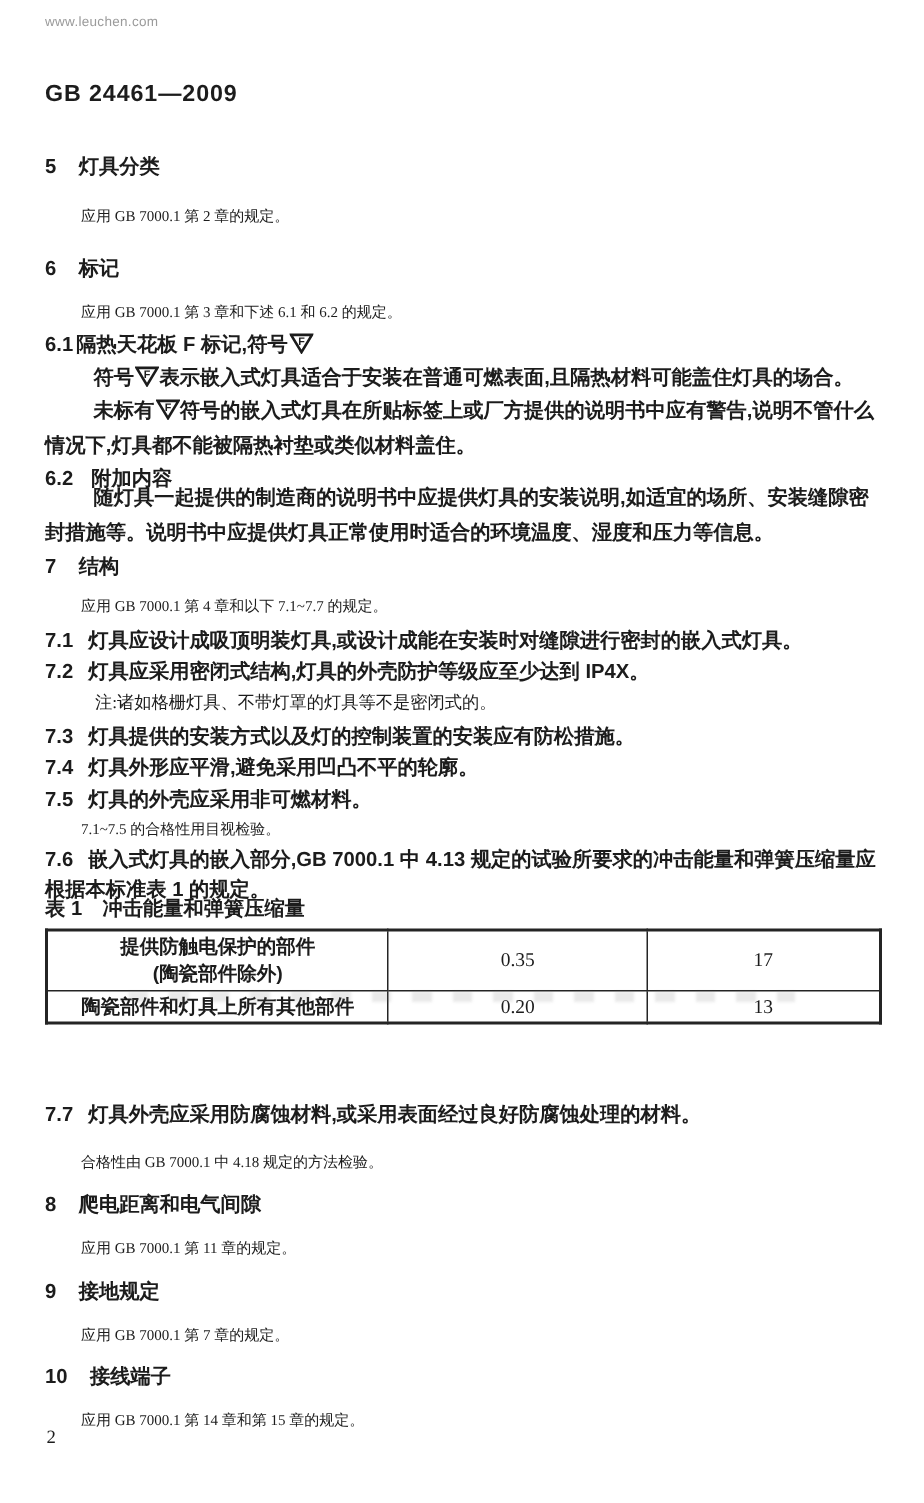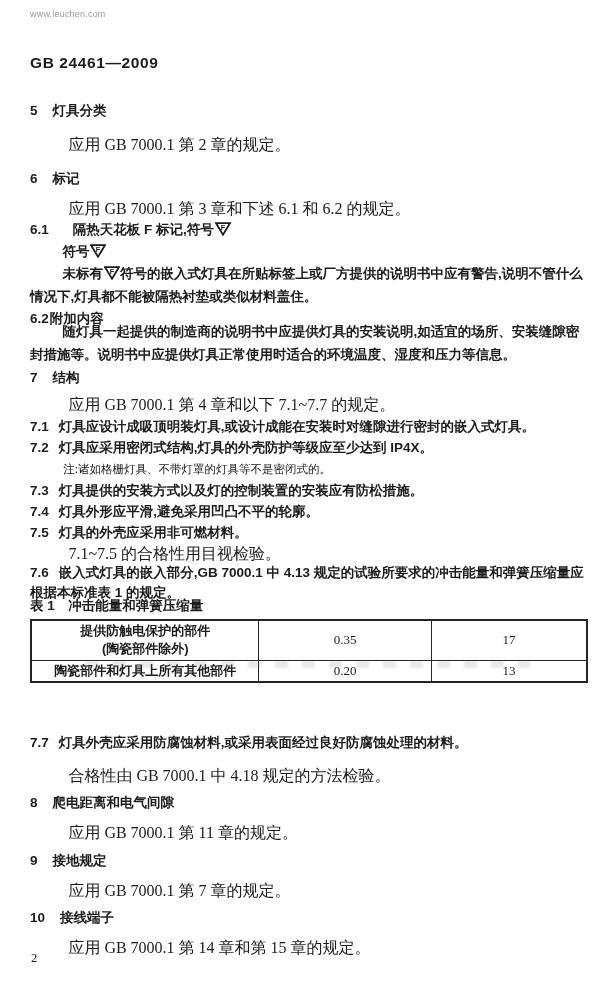--- a/index.html
+++ b/index.html
@@ -2,21 +2,21 @@
 <html><head>
 <meta charset="utf-8">
 <style>
   html,body{margin:0;padding:0;}
   body{
     width:616px;height:1002px;background:#ffffff;position:relative;
     font-family:"Liberation Serif","DejaVu Serif",serif;color:#1c1c1c;
     overflow:hidden;
   }
   .abs{position:absolute;left:30px;right:28px;}
-  .serif{font-size:16px;line-height:22px;font-family:"Liberation Serif","DejaVu Serif",serif;}
+  .serif{font-size:10px;line-height:22px;font-family:"Liberation Serif","DejaVu Serif",serif;}
   .hei{font-size:13.5px;line-height:22px;font-family:"Liberation Sans","DejaVu Sans",sans-serif;font-weight:bold;}
   .indent{text-indent:2.4em;}
   .h-num{display:inline-block;margin-right:15px;}
   .c-num{margin-right:10px;}
   .watermark{
     position:absolute;left:30px;top:9px;font-size:9px;line-height:11px;
     color:#9b9b9b;font-family:"Liberation Sans","DejaVu Sans",sans-serif;letter-spacing:.2px;
   }
   .docnum{
     position:absolute;left:30px;top:54px;
@@ -54,36 +54,36 @@
 <div class="watermark">www.leuchen.com</div>
 
 <div class="docnum">GB 24461—2009</div>
 
 <div class="abs hei" style="top:100px"><span class="h-num">5</span><span>灯具分类</span></div>
 <div class="abs serif indent" style="top:134px">应用 GB 7000.1 第 2 章的规定。</div>
 
 <div class="abs hei" style="top:168px"><span class="h-num">6</span><span>标记</span></div>
 <div class="abs serif indent" style="top:198px">应用 GB 7000.1 第 3 章和下述 6.1 和 6.2 的规定。</div>
 
-<div class="abs hei" style="top:219px"><span class="h-num" style="margin-right:24px">6.1</span><span>隔热天花板 F 标记,符号</span><svg class="fsym" width="16" height="14" viewBox="0 0 20 17">
+<div class="abs hei" style="top:219px"><span class="h-num" style="margin-right:2px">6.1</span><span>隔热天花板 F 标记,符号</span><svg class="fsym" width="16" height="14" viewBox="0 0 20 17">
       <path d="M1.3 1.3 H18.7 L10 15.7 Z" fill="none" stroke="#1c1c1c" stroke-width="2.2"></path>
       <text x="10" y="7.6" text-anchor="middle" dominant-baseline="middle" font-size="9" font-weight="bold" font-family="Liberation Sans, sans-serif" fill="#1c1c1c">F</text>
     </svg></div>
 
 <div class="abs hei" style="top:241px;text-indent:2.4em"><span>符号</span><svg class="fsym" width="16" height="14" viewBox="0 0 20 17">
       <path d="M1.3 1.3 H18.7 L10 15.7 Z" fill="none" stroke="#1c1c1c" stroke-width="2.2"></path>
       <text x="10" y="7.6" text-anchor="middle" dominant-baseline="middle" font-size="9" font-weight="bold" font-family="Liberation Sans, sans-serif" fill="#1c1c1c">F</text>
-    </svg></div>
+    </svg><span>表示嵌入式灯具适合于安装在普通可燃表面,且隔热材料可能盖住灯具的场合。</span></div>
 
 <div class="abs hei" style="top:263px;text-indent:2.4em;line-height:22.5px"><span>未标有</span><svg class="fsym" width="16" height="14" viewBox="0 0 20 17">
       <path d="M1.3 1.3 H18.7 L10 15.7 Z" fill="none" stroke="#1c1c1c" stroke-width="2.2"></path>
       <text x="10" y="7.6" text-anchor="middle" dominant-baseline="middle" font-size="9" font-weight="bold" font-family="Liberation Sans, sans-serif" fill="#1c1c1c">F</text>
     </svg><span>符号的嵌入式灯具在所贴标签上或厂方提供的说明书中应有警告,说明不管什么情况下,灯具都不能被隔热衬垫或类似材料盖住。</span></div>
 
-<div class="abs hei" style="top:308px"><span class="h-num" style="margin-right:1px">6.2</span><span>附加内容</span></div>
+<div class="abs hei" style="top:308px"><span class="h-num" style="margin-right:12px">6.2</span><span>附加内容</span></div>
 <div class="abs hei" style="top:321px;text-indent:2.4em;line-height:22.5px">随灯具一起提供的制造商的说明书中应提供灯具的安装说明,如适宜的场所、安装缝隙密封措施等。说明书中应提供灯具正常使用时适合的环境温度、湿度和压力等信息。</div>
 
 <div class="abs hei" style="top:367px"><span class="h-num">7</span><span>结构</span></div>
 <div class="abs serif indent" style="top:394px">应用 GB 7000.1 第 4 章和以下 7.1~7.7 的规定。</div>
 
 <div class="abs hei" style="top:416px"><span class="c-num">7.1</span><span>灯具应设计成吸顶明装灯具,或设计成能在安装时对缝隙进行密封的嵌入式灯具。</span></div>
 <div class="abs hei" style="top:437px"><span class="c-num">7.2</span><span>灯具应采用密闭式结构,灯具的外壳防护等级应至少达到 IP4X。</span></div>
 <div class="abs serif note" style="top:459px">注:诸如格栅灯具、不带灯罩的灯具等不是密闭式的。</div>
 <div class="abs hei" style="top:480px"><span class="c-num">7.3</span><span>灯具提供的安装方式以及灯的控制装置的安装应有防松措施。</span></div>
 <div class="abs hei" style="top:501px"><span class="c-num">7.4</span><span>灯具外形应平滑,避免采用凹凸不平的轮廓。</span></div>

